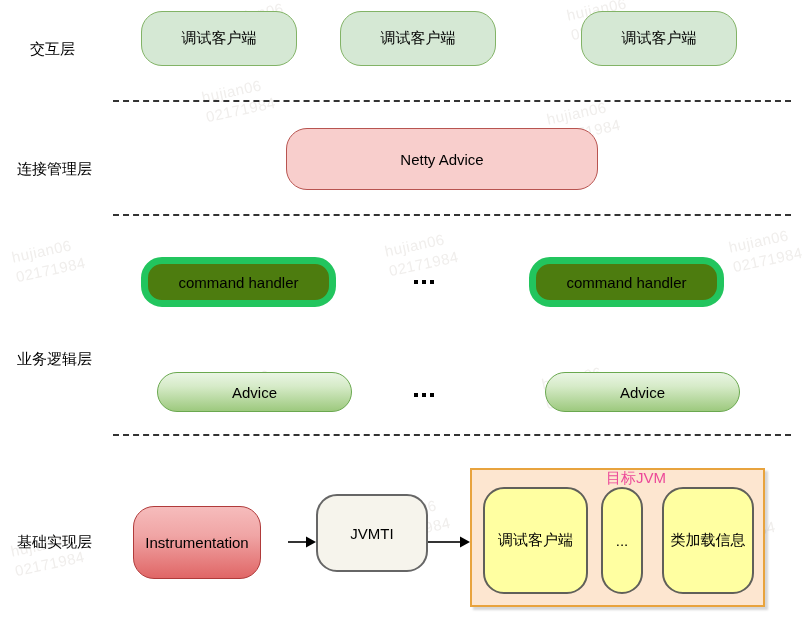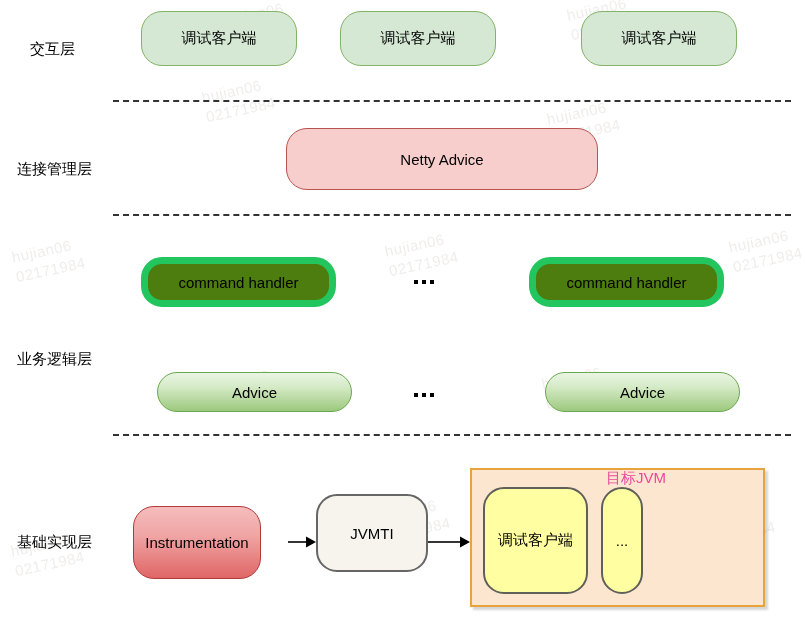--- a/index.html
+++ b/index.html
@@ -218,14 +218,15 @@
   </svg>
 
   <div class="jvm-container" style="left:470px; top:468px; width:295px; height:139px;"></div>
 
   <div class="jvm-title" style="left:606px; top:469px;">目标JVM</div>
 
   <div class="node n-yellow" style="left:483px; top:487px; width:105px; height:107px;">调试客户端</div>
 
   <div class="node n-yellow" style="left:601px; top:487px; width:42px; height:107px;">...</div>
 
+  <div class="node n-yellow" style="left:662px; top:487px; width:92px; height:107px;">类加载信息</div>
 
 </div>
 
 </body></html>

